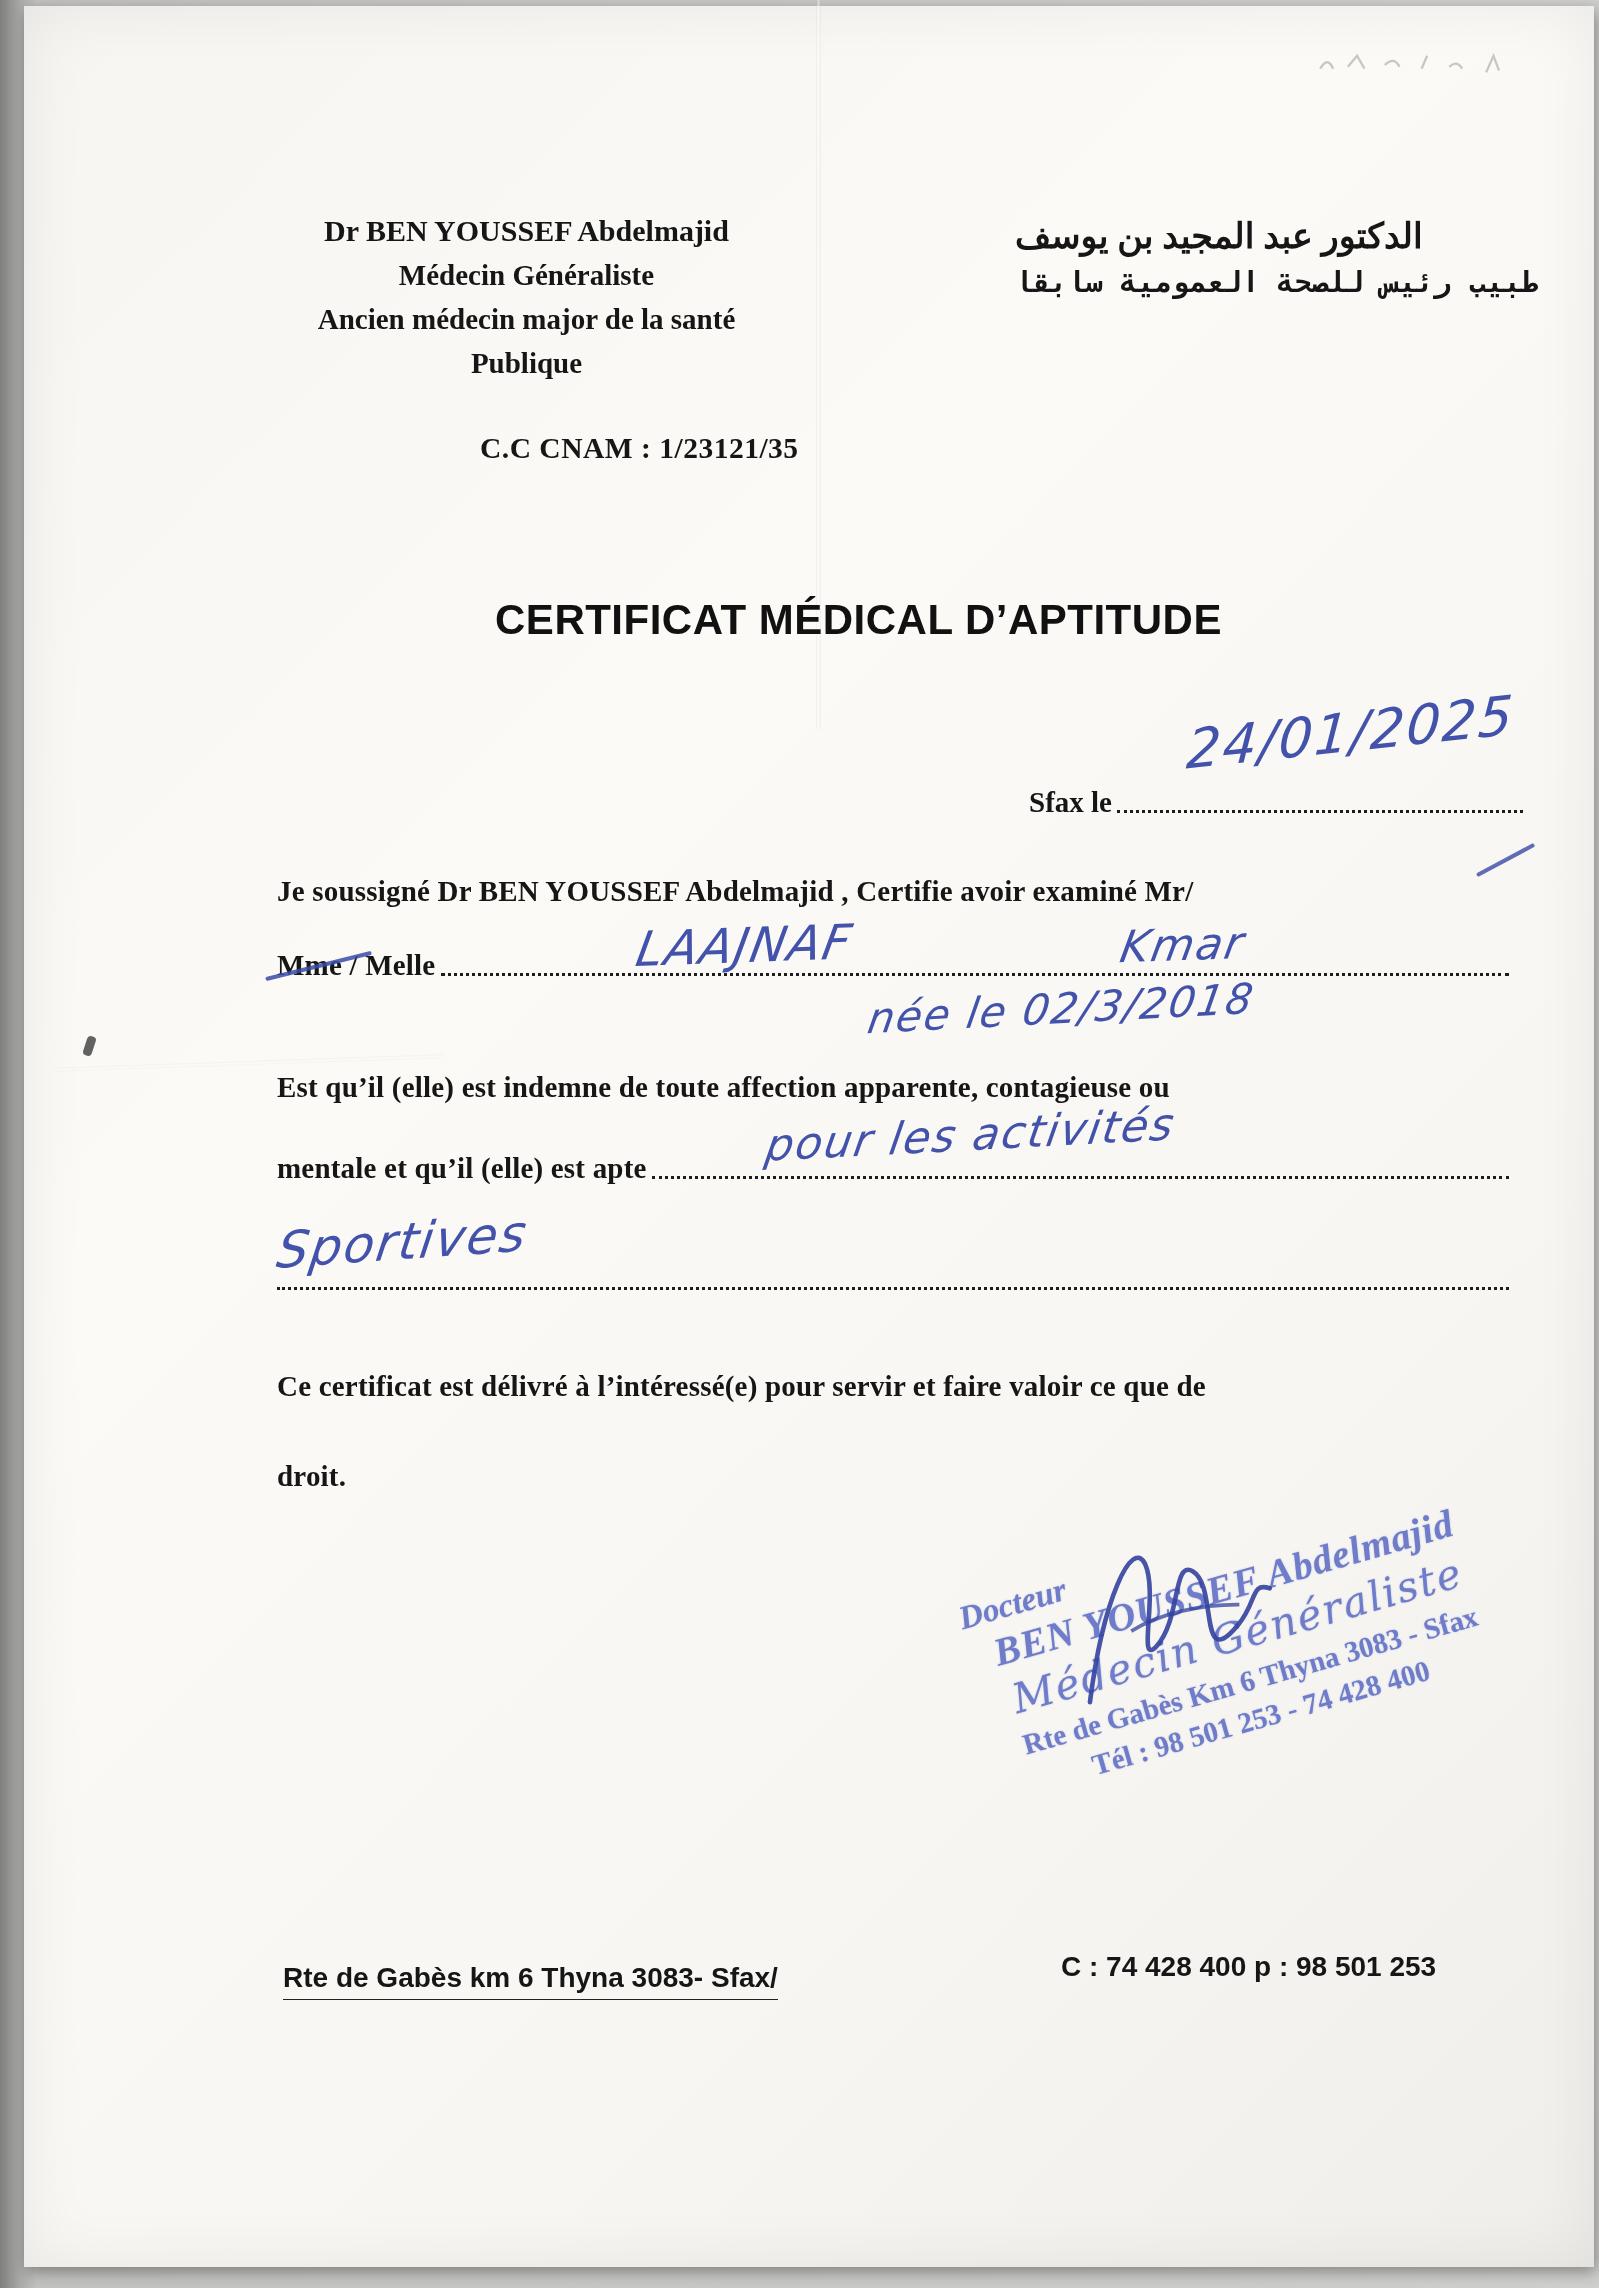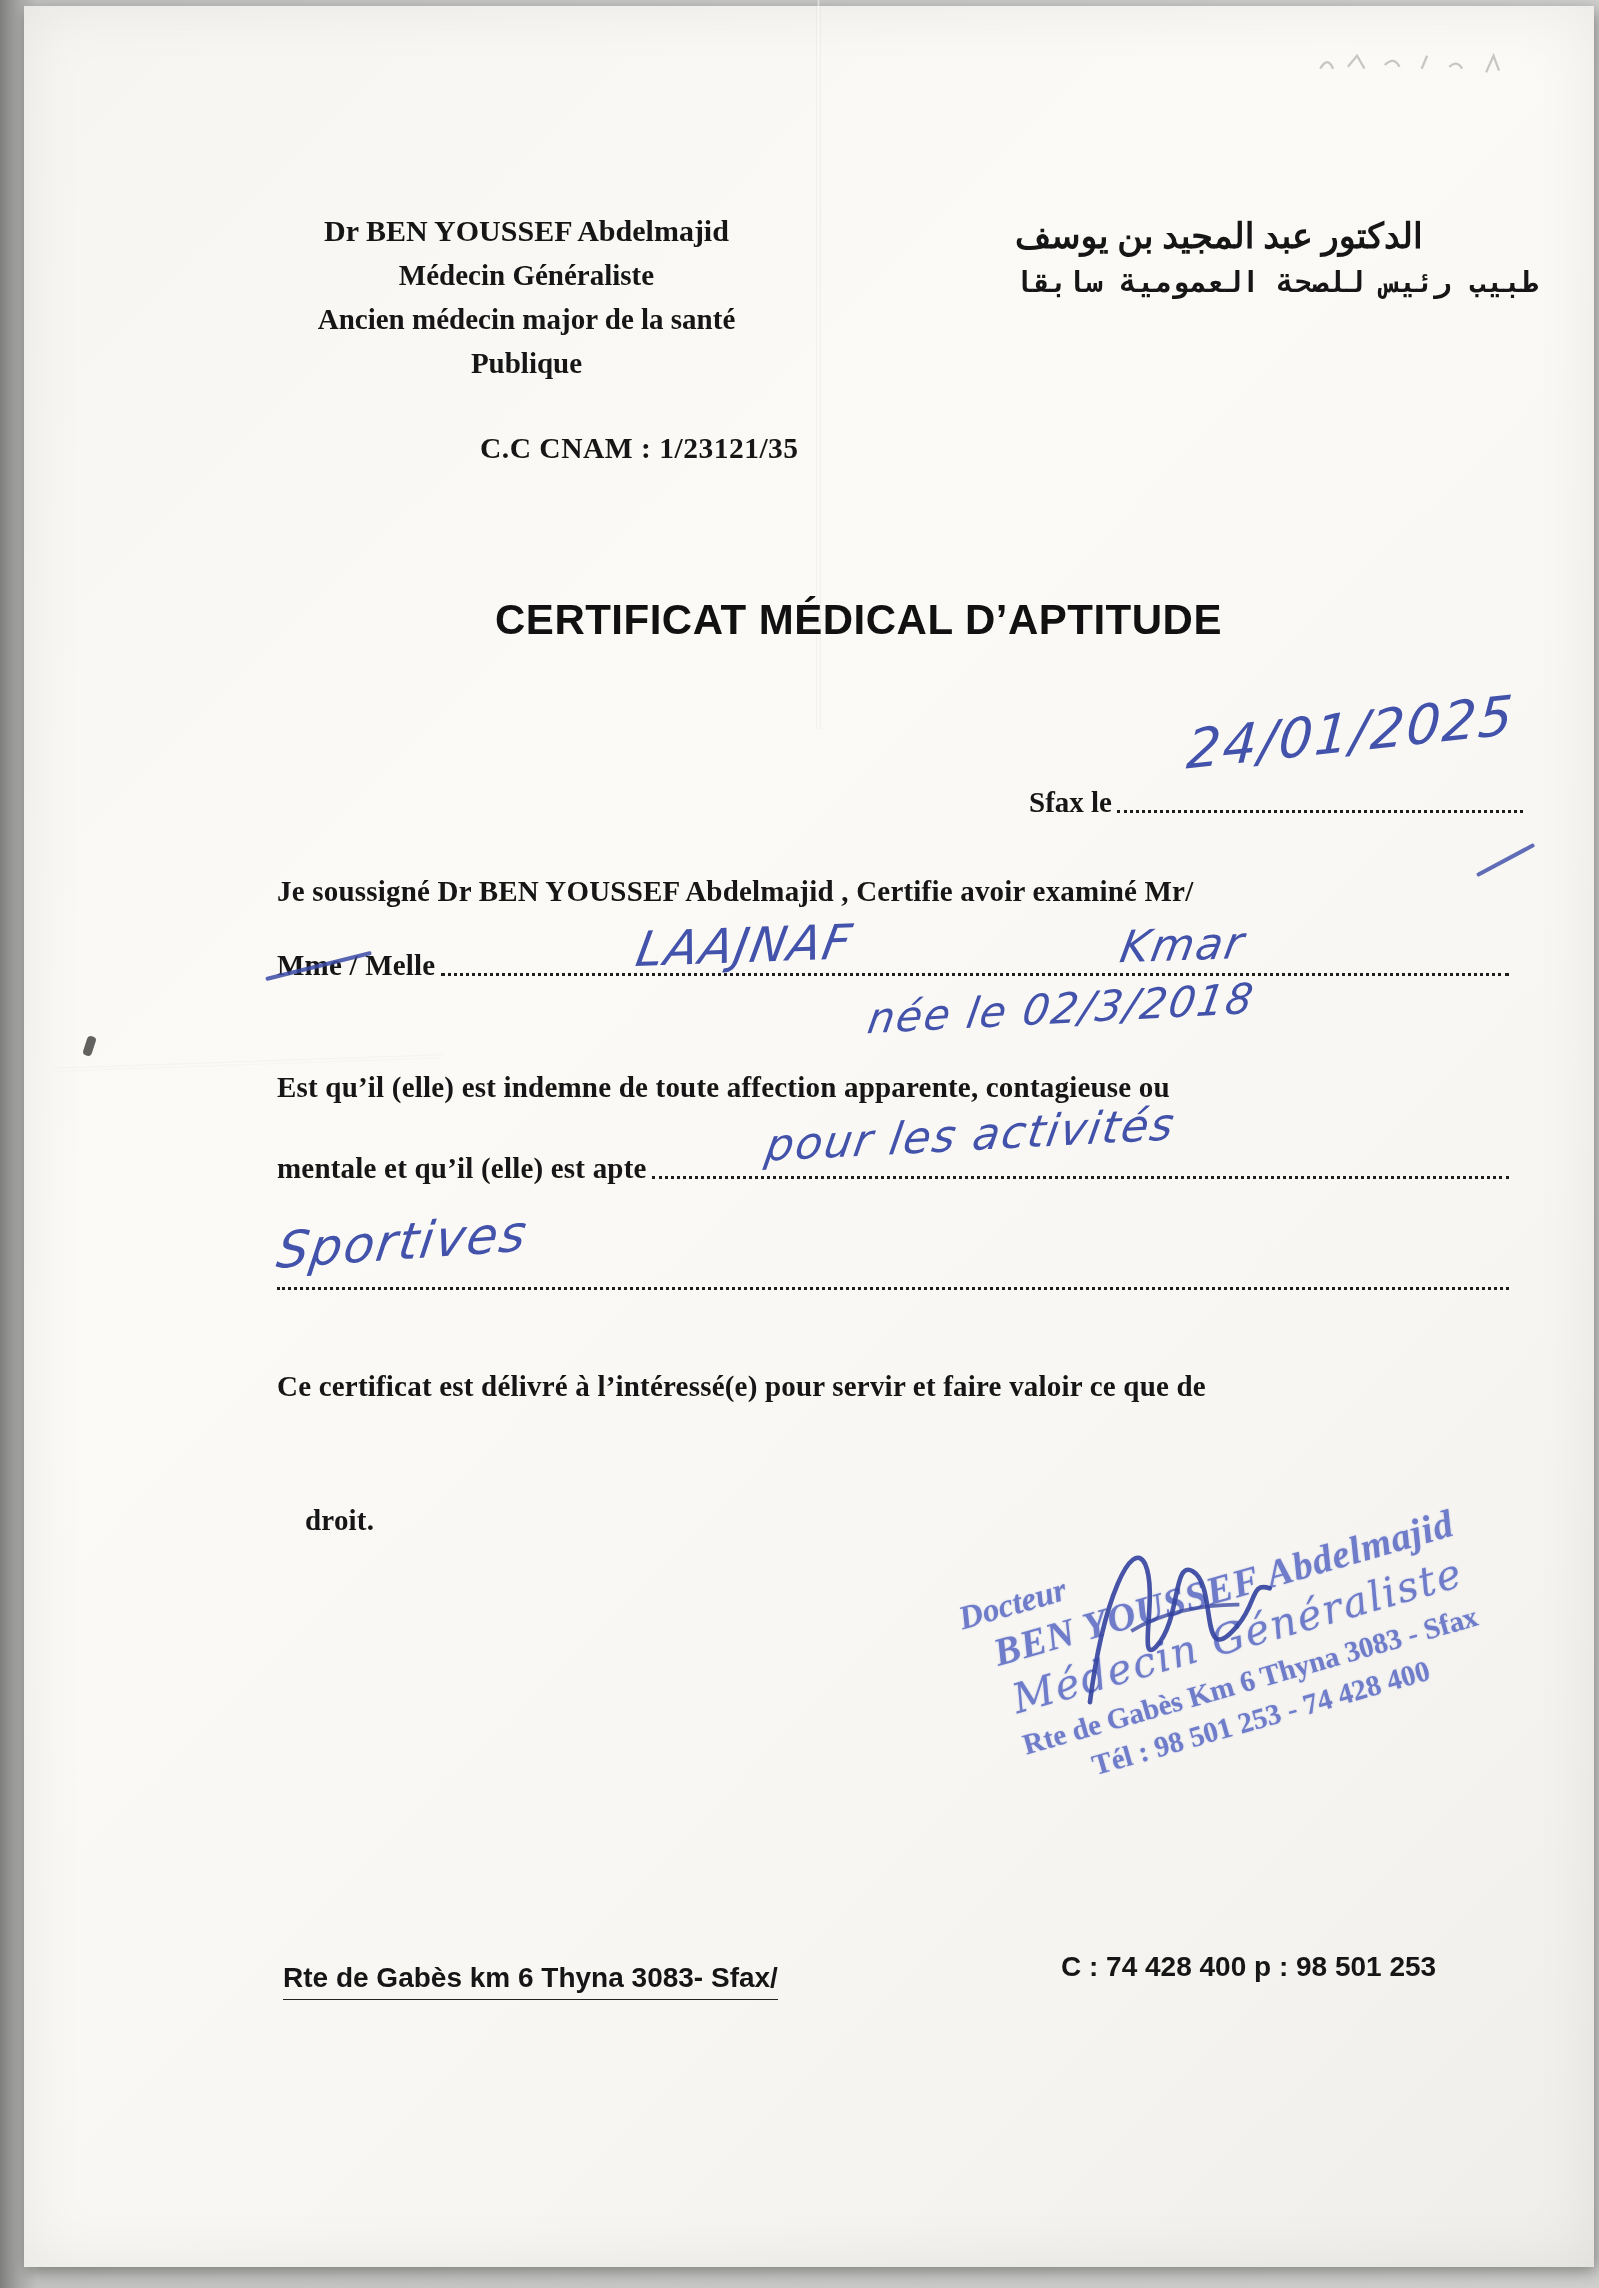--- a/index.html
+++ b/index.html
@@ -45,21 +45,21 @@
   .dots{flex:1;border-bottom:3.7px dotted #1d1d1d;margin-bottom:6.5px;margin-left:5.5px;}
 
   .sfax-line{position:absolute;left:1029px;top:786px;width:494px;font-size:29px;font-weight:bold;}
 
   .body-line{position:absolute;left:277px;width:1246px;font-size:29px;font-weight:bold;letter-spacing:0.2px;}
   .b1{top:875px;}
   .b2{top:949px;width:1232px;}
   .b4{top:1071px;}
   .b5{top:1152px;width:1232px;}
   .b7{top:1370px;width:1260px;}
-  .b8{top:1504px;margin-left:28px;}
+  .b8{top:1460px;}
   .dotline3{position:absolute;left:277px;top:1235px;width:1232px;height:52px;border-bottom:3.7px dotted #1d1d1d;}
 
   .hw{
     font-family:"DejaVu Sans",sans-serif;font-style:italic;color:#3a4aa6;
     letter-spacing:1.8px;white-space:nowrap;opacity:.95;
   }
   .hw-date{position:absolute;left:1186px;top:701px;font-size:54px;transform:rotate(-6deg) skewX(-10deg);}
   .hw-name{position:absolute;left:637px;top:917px;font-size:48px;transform:rotate(-2deg) skewX(-12deg);}
   .hw-first{position:absolute;left:1121px;top:919px;font-size:44px;transform:rotate(-2deg) skewX(-12deg);}
   .hw-birth{position:absolute;left:868px;top:984px;font-size:42px;transform:rotate(-3deg) skewX(-12deg);}

